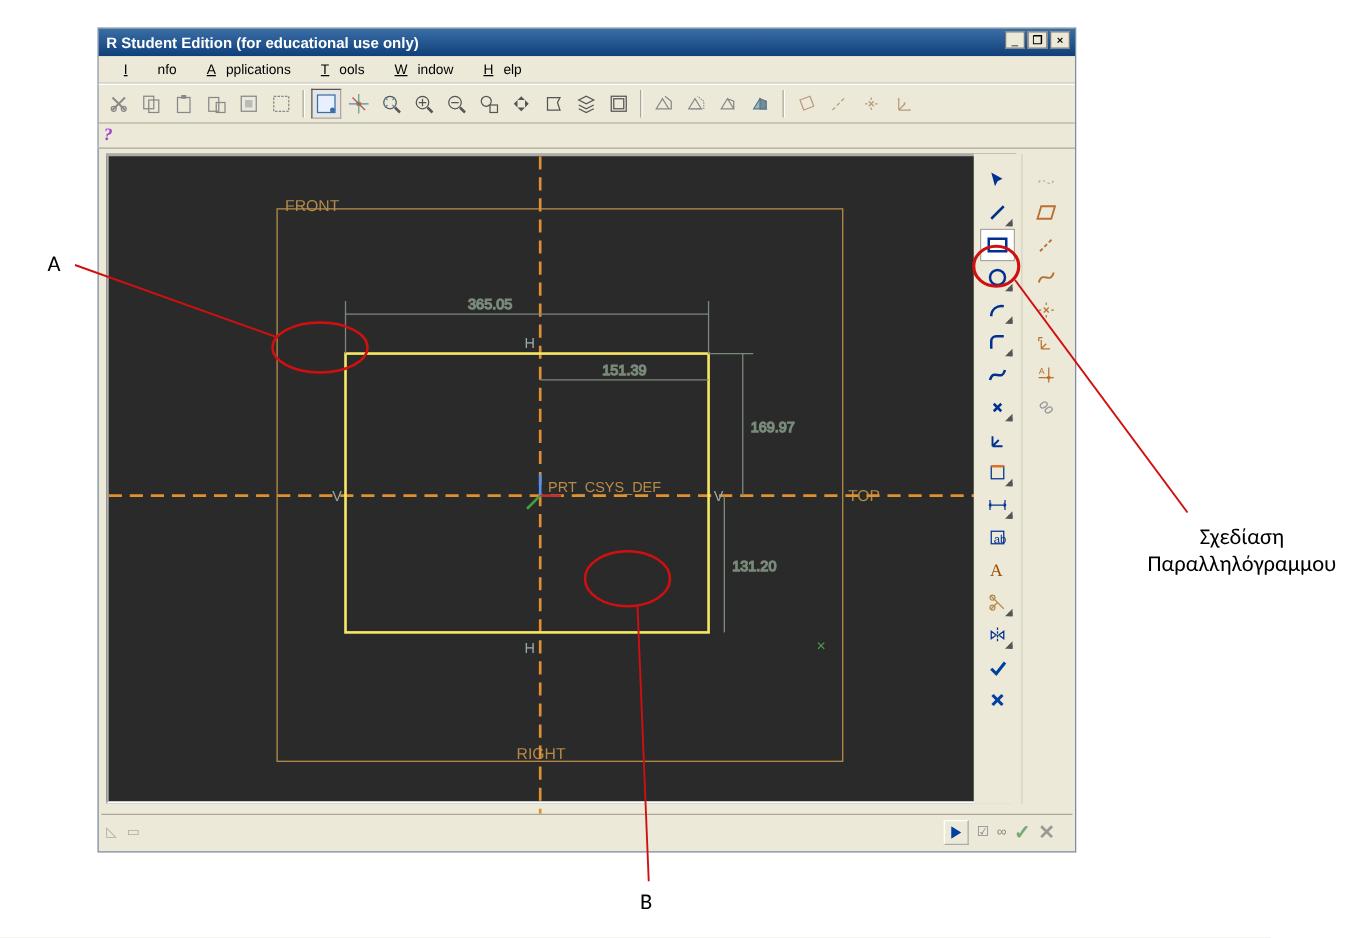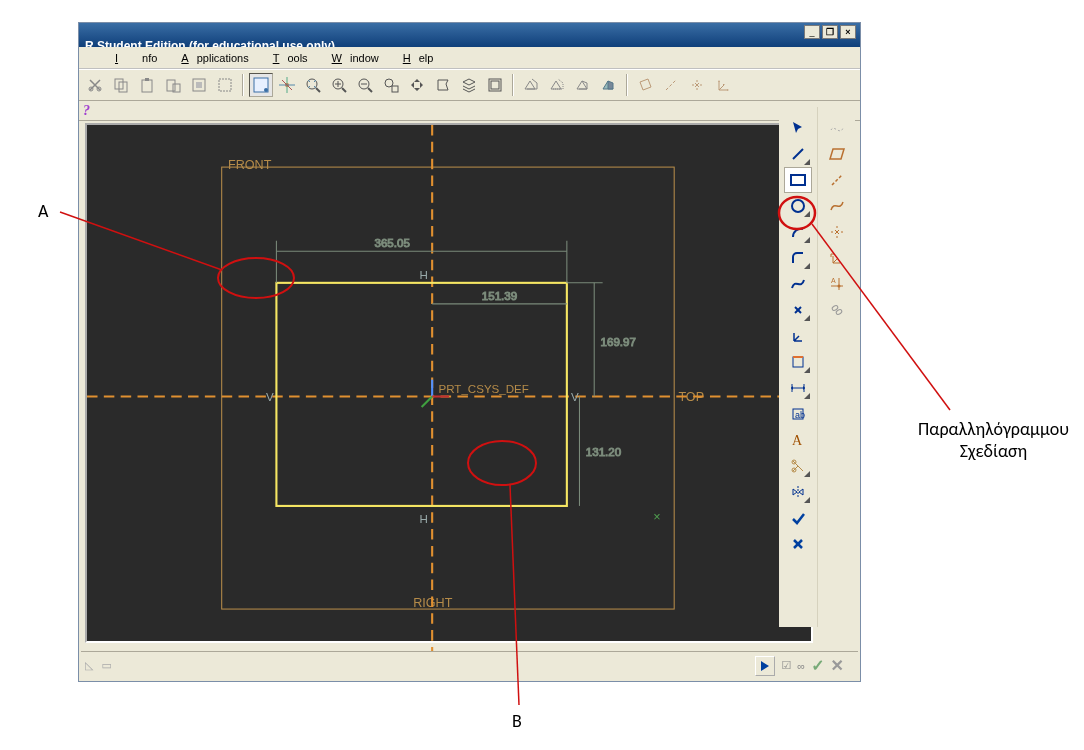--- a/index.html
+++ b/index.html
@@ -20,41 +20,41 @@
     background: #ECE9D8;
     border: 1px solid #7b8ea8;
   }
   .titlebar {
     height: 22px;
     background: linear-gradient(#3A6EA5, #0f3f7a);
     color: #fff;
     font-weight: bold;
     font-size: 12px;
     line-height: 22px;
-    padding: 12px 6px;
+    padding: 0 6px;
     overflow: hidden;
   }
   .win-btns {
     position: absolute; top: 2px; right: 4px;
     display: flex; gap: 2px;
   }
   .win-btn {
     width: 16px; height: 14px;
     background: #ECE9D8; border: 1px solid #7a7a7a;
     font-size: 9px; line-height: 12px; text-align: center;
     font-family: "Arial";
   }
   .win-btn.max { font-weight: bold; }
   .win-btn.close { font-weight: bold; }
 
   .menubar {
     height: 22px; background: #ECE9D8;
     display: flex; align-items: center;
     border-bottom: 1px solid #c0c0c0;
-    padding-left: 20px;
+    padding-left: 4px;
   }
   .menubar span {
     padding: 2px 8px; cursor: default;
   }
   .underline { text-decoration: underline; }
 
   .toolbar {
     height: 32px; background: #ECE9D8;
     border-top: 1px solid #fff; border-bottom: 1px solid #aca899;
     display: flex; align-items: center; padding: 2px 4px; gap: 2px;
@@ -86,21 +86,21 @@
   .gfx {
     position: absolute; left: 6px; top: 100px;
     width: 728px; height: 520px;
     background: #2a2a2a;
     border: 2px inset #fff;
   }
   .gfx-inner { position: absolute; inset: 0; }
 
   
   .sidebar {
-    position: absolute; left: 700px; top: 84px;
+    position: absolute; left: 700px; top: 100px;
     width: 80px; height: 520px;
     display: flex;
   }
   .toolcol {
     width: 38px; padding-top: 8px;
     background: #ECE9D8;
     display: flex; flex-direction: column; align-items: center; gap: 0;
   }
   .toolcol2 {
     width: 38px; padding-top: 8px;
@@ -552,15 +552,15 @@
   <ellipse cx="502" cy="463" rx="34" ry="22" fill="none" stroke="#d01010" stroke-width="2"></ellipse>
   <line x1="519" y1="705" x2="510" y2="485" stroke="#d01010" stroke-width="1.5"></line>
 
   <ellipse cx="797" cy="213" rx="18" ry="16" fill="none" stroke="#d01010" stroke-width="2.5"></ellipse>
   <line x1="950" y1="410" x2="812" y2="224" stroke="#d01010" stroke-width="1.5"></line>
 </svg>
 
 <div class="anno-label" style="left:38px; top:200px">A</div>
 <div class="anno-label" style="left:512px; top:710px">B</div>
 <div class="anno-label" style="left:918px; top:418px; text-align:center">
+  <div>Σχεδίαση</div>
   <div>Παραλληλόγραμμου</div>
-  <div>Σχεδίαση</div>
 </div>
 
 </body></html>

